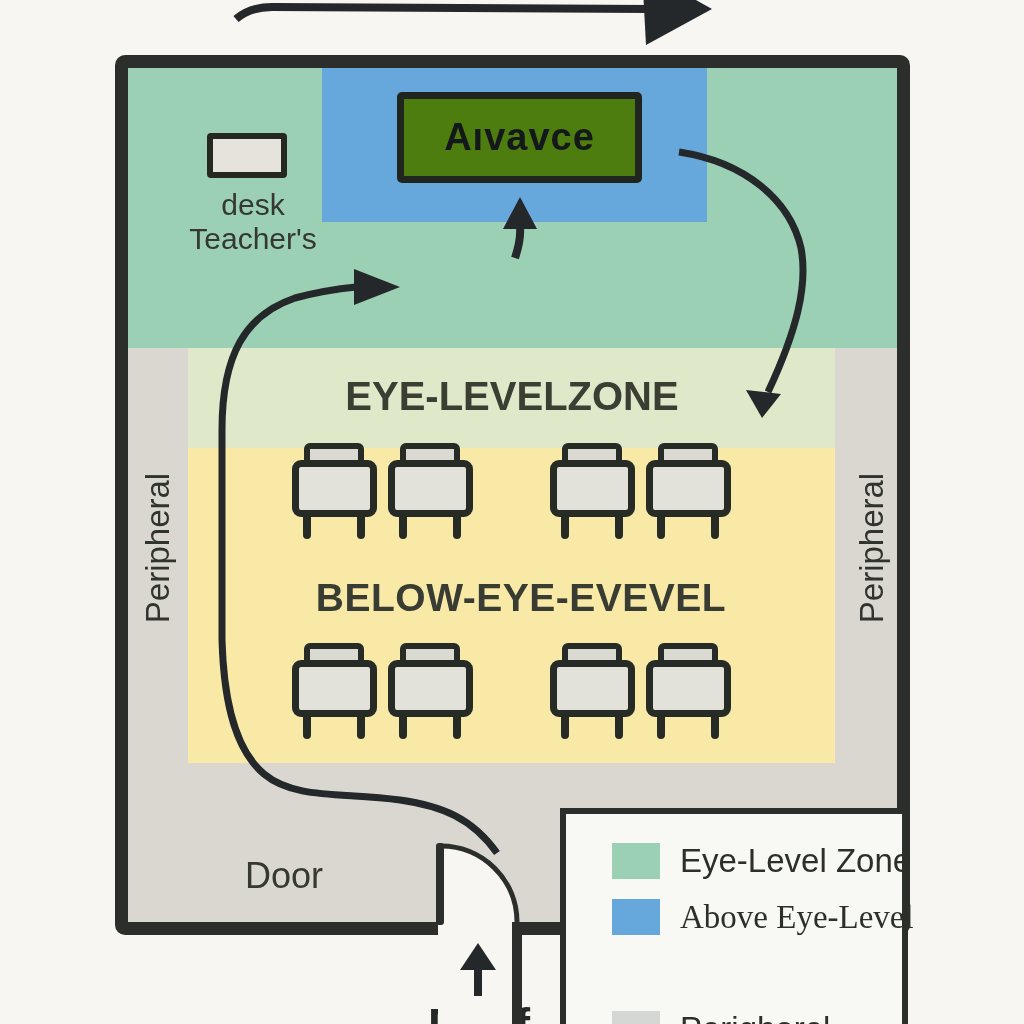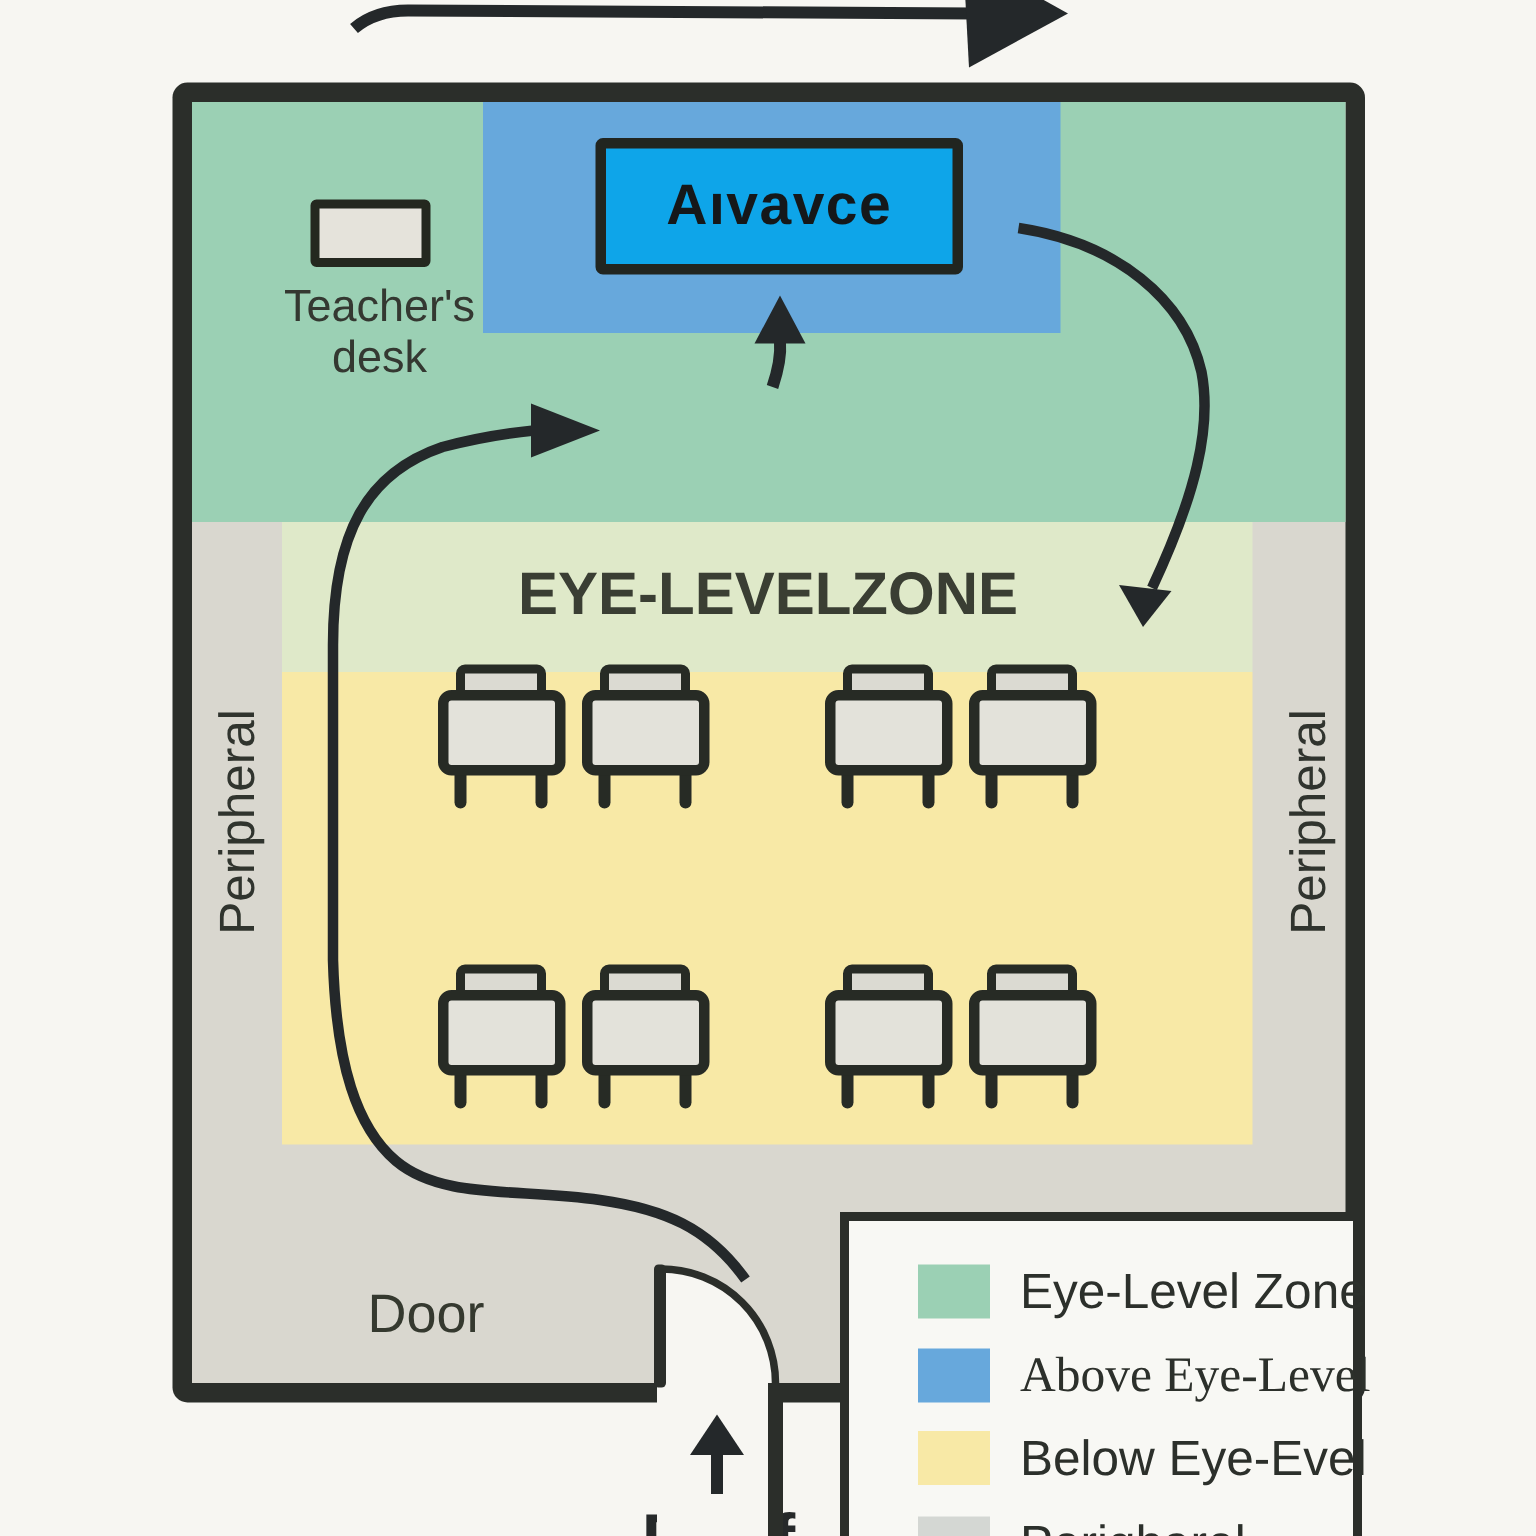--- a/index.html
+++ b/index.html
@@ -17,21 +17,21 @@
   .zone{position:absolute;}
   .zone-teal{left:128px;top:68px;width:769px;height:280px;}
   .zone-blue{left:322px;top:68px;width:385px;height:154px;}
   .zone-band{left:188px;top:348px;width:647px;height:100px;}
   .zone-yellow{left:188px;top:448px;width:647px;height:315px;}
   
   .tdesk{left:207px;top:133px;width:80px;height:45px;background:#e5e3db;border:6px solid #24281f;border-radius:4px;}
   .tdesk-label{left:253px;top:188px;transform:translateX(-50%);text-align:center;
     font-size:30px;line-height:34px;font-weight:500;color:#343831;white-space:nowrap;}
   
-  .whiteboard{left:397px;top:92px;width:245px;height:91px;background:#0ea5e9;border:7px solid #212520;border-radius:5px;
+  .whiteboard{left:397px;top:92px;width:245px;height:91px;background:#4d7c0f;border:7px solid #212520;border-radius:5px;
     display:flex;align-items:center;justify-content:center;}
   .whiteboard span{font-size:38px;font-weight:600;color:#15181a;letter-spacing:1px;}
   
   .lbl{position:absolute;transform:translateX(-50%);white-space:nowrap;}
   .lbl-eyelevel{left:545px;top:268px;font-size:37px;font-weight:600;color:#2f332c;letter-spacing:1px;}
   .lbl-band{left:512px;top:374px;font-size:40px;font-weight:700;color:#3a3e33;letter-spacing:0px;}
   .lbl-below{left:521px;top:576px;font-size:39px;font-weight:700;color:#383c33;letter-spacing:0.5px;}
   .lbl-door{left:284px;top:855px;font-size:36px;font-weight:500;color:#35392f;text-align:center;}
   .lbl-doaf{left:479px;top:998px;font-size:46px;font-weight:600;color:#26292a;}
   .vlabel{position:absolute;transform:translate(-50%,-50%) rotate(-90deg);
@@ -61,29 +61,30 @@
   <div class="abs room-wall"></div>
   <div class="abs room-floor" style="background: rgb(217, 215, 207);"></div>
 
   <div class="zone zone-teal" style="background: rgb(155, 208, 180);"></div>
   <div class="zone zone-blue" style="background: rgb(103, 168, 220);"></div>
   <div class="zone zone-band" style="background: rgb(223, 233, 201);"></div>
   <div class="zone zone-yellow" style="background: rgb(248, 233, 166);"></div>
 
   <div class="abs tdesk under"></div>
   <div class="abs tdesk-label under">
+    <div>desk</div>
     <div>Teacher's</div>
-    <div>desk</div>
   </div>
 
   <div class="abs whiteboard under">
     <span>Aıvavce</span>
   </div>
 
   <div class="lbl lbl-band under">EYE-LEVELZONE</div>
+  <div class="lbl lbl-below under">BELOW-EYE-EVEVEL</div>
   <div class="vlabel under" style="left:158px;top:548px;">Peripheral</div>
   <div class="vlabel under" style="left:872px;top:548px;">Peripheral</div>
   <div class="lbl lbl-door under">Door</div>
   <div class="lbl lbl-doaf under">Doaf</div>
 
   <div class="desk-unit under" style="left:292px;top:443px;">
     <div class="desk-chair"></div>
     <div class="desk-leg leg-l"></div>
       <div class="desk-leg leg-r"></div>
     <div class="desk-body"></div>
@@ -160,23 +161,19 @@
 
   <div class="abs legend">
     <div class="legend-item li-0">
       <div class="legend-swatch" style="background: rgb(155, 208, 180);"></div>
       <div class="legend-label">Eye-Level Zone</div>
     </div>
     <div class="legend-item li-1">
       <div class="legend-swatch" style="background: rgb(103, 168, 220);"></div>
       <div class="legend-label">Above Eye-Level</div>
     </div>
-    <div class="legend-item li-2">
-      <div class="legend-swatch" style="background: rgb(248, 233, 166);"></div>
-      <div class="legend-label">Below Eye-Evel</div>
-    </div>
     <div class="legend-item li-3">
       <div class="legend-swatch" style="background: rgb(212, 215, 211);"></div>
       <div class="legend-label">Perigharel</div>
     </div>
   </div>
 
 </div>
 
 </body></html>

